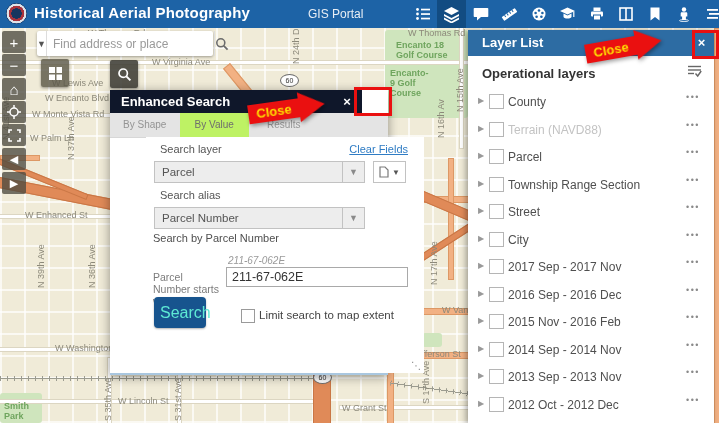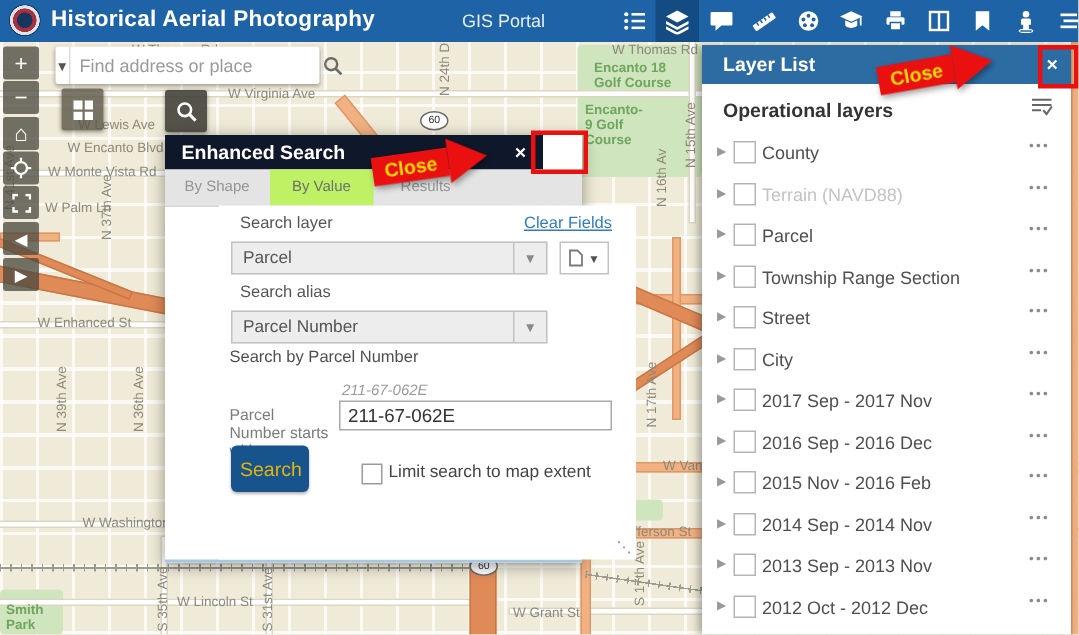--- a/index.html
+++ b/index.html
@@ -68,22 +68,22 @@
   #clear-fields{position:absolute;right:16px;top:6px;font-size:11px;color:#2f7cc4;text-decoration:underline;cursor:pointer;}
   .dropdown{position:absolute;height:20px;background:#ededed;border:1px solid #c2c2c2;display:flex;align-items:center;cursor:pointer;}
   .dd-value{flex:1;font-size:11.5px;color:#555;padding-left:7px;overflow:hidden;white-space:nowrap;}
   .dd-chevron{width:21px;height:100%;border-left:1px solid #c2c2c2;display:flex;align-items:center;justify-content:center;color:#8a8a8a;font-size:9px;}
   #doc-btn{position:absolute;left:227px;top:24px;width:31px;height:20px;background:#fff;border:1px solid #c2c2c2;
       display:flex;align-items:center;justify-content:center;gap:3px;cursor:pointer;}
   #hint-text{position:absolute;left:82px;top:118px;font-size:10px;color:#9a9a9a;font-style:italic;}
   #field-label{position:absolute;left:7px;top:134px;width:66px;font-size:10.5px;color:#7c7c7c;line-height:12px;}
   #parcel-input{position:absolute;left:80px;top:130px;width:170px;height:18px;border:1px solid #a9a9a9;font-size:12.5px;
       color:#333;padding:0 5px;font-family:"Liberation Sans",sans-serif;outline:none;}
-  #search-btn{position:absolute;left:8px;top:160px;width:52px;height:31px;background:#17548e;color:#eab308;border:0;
-      border-radius:4px;font-size:13px;cursor:pointer;font-family:"Liberation Sans",sans-serif;box-shadow:0 1px 2px rgba(0,0,0,.3);}
+  #search-btn{position:absolute;left:8px;top:160px;width:52px;height:31px;background:#17548e;color:#5eead4;border:0;
+      border-radius:4px;font-size:16px;cursor:pointer;font-family:"Liberation Sans",sans-serif;box-shadow:0 1px 2px rgba(0,0,0,.3);}
   #limit-cb{position:absolute;left:95px;top:172px;width:12px;height:12px;border:1px solid #9a9a9a;background:#fff;cursor:pointer;}
   #limit-label{position:absolute;left:113px;top:172px;font-size:11.5px;color:#444;}
   #resize-handle{position:absolute;right:3px;bottom:2px;color:#888;font-size:10px;cursor:nwse-resize;}
 
   
   #layerlist{position:absolute;left:468px;top:30px;width:246px;height:393px;background:#fff;z-index:40;
       box-shadow:-2px 1px 6px rgba(0,0,0,.35);}
   #ll-header{position:absolute;left:0;top:0;width:246px;height:26px;background:#2d6ca3;}
   #ll-title{color:#fff;font-size:13px;font-weight:bold;line-height:26px;padding-left:14px;}
   #ll-close{position:absolute;right:3px;top:4px;width:19px;height:18px;color:#fff;text-align:center;line-height:18px;

